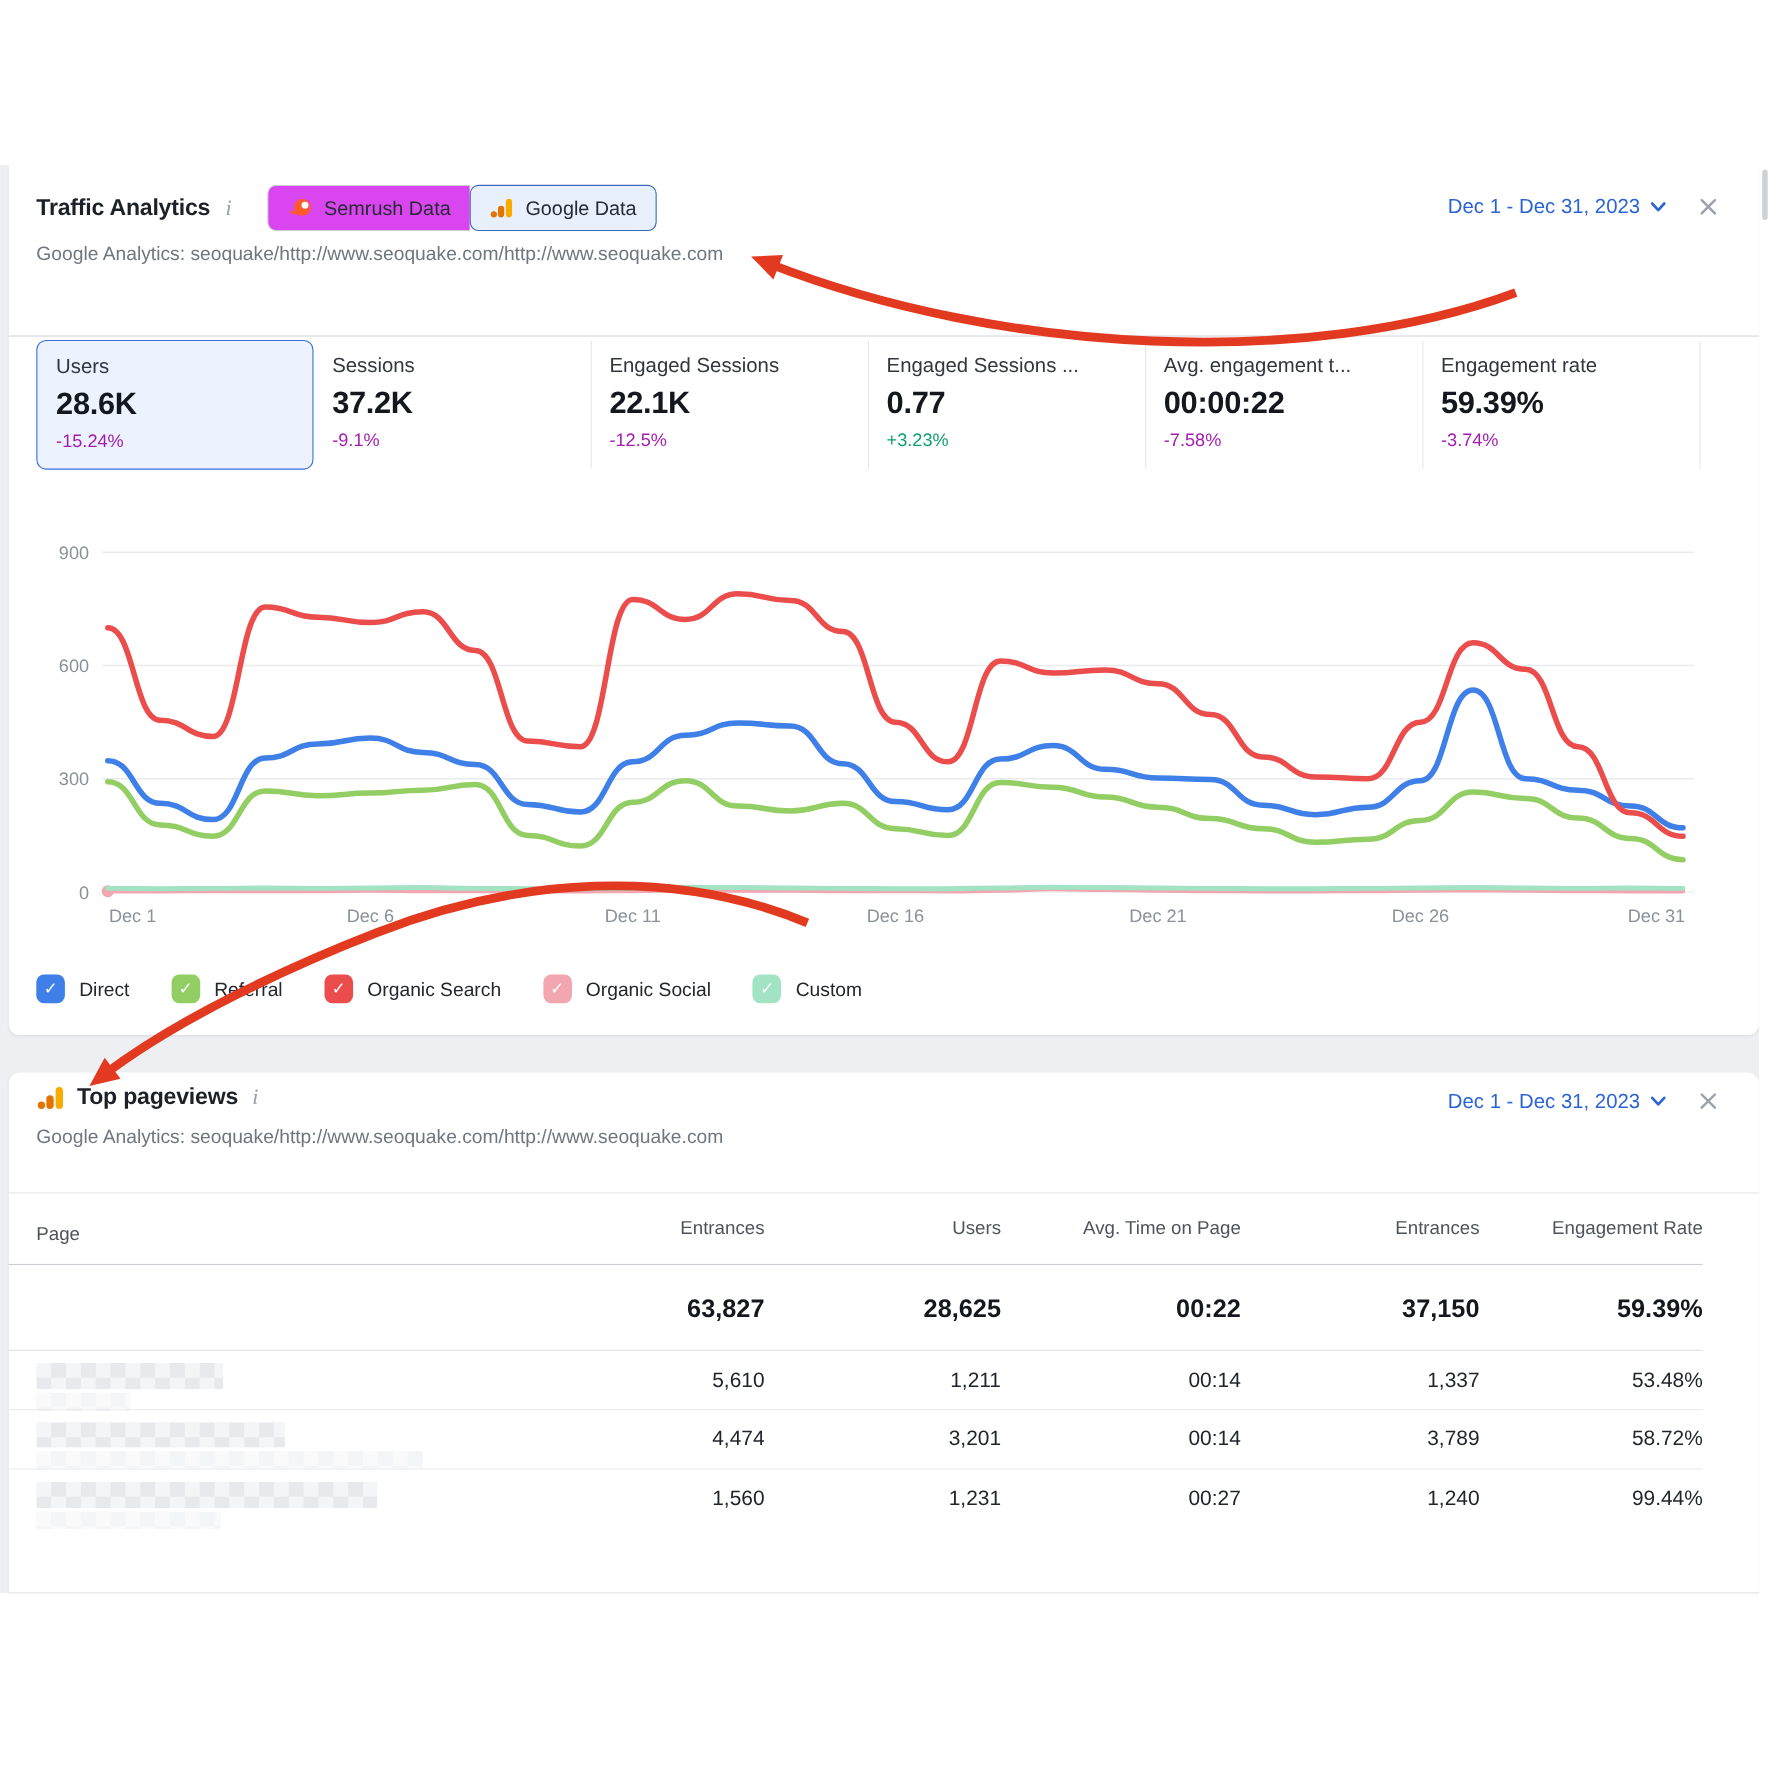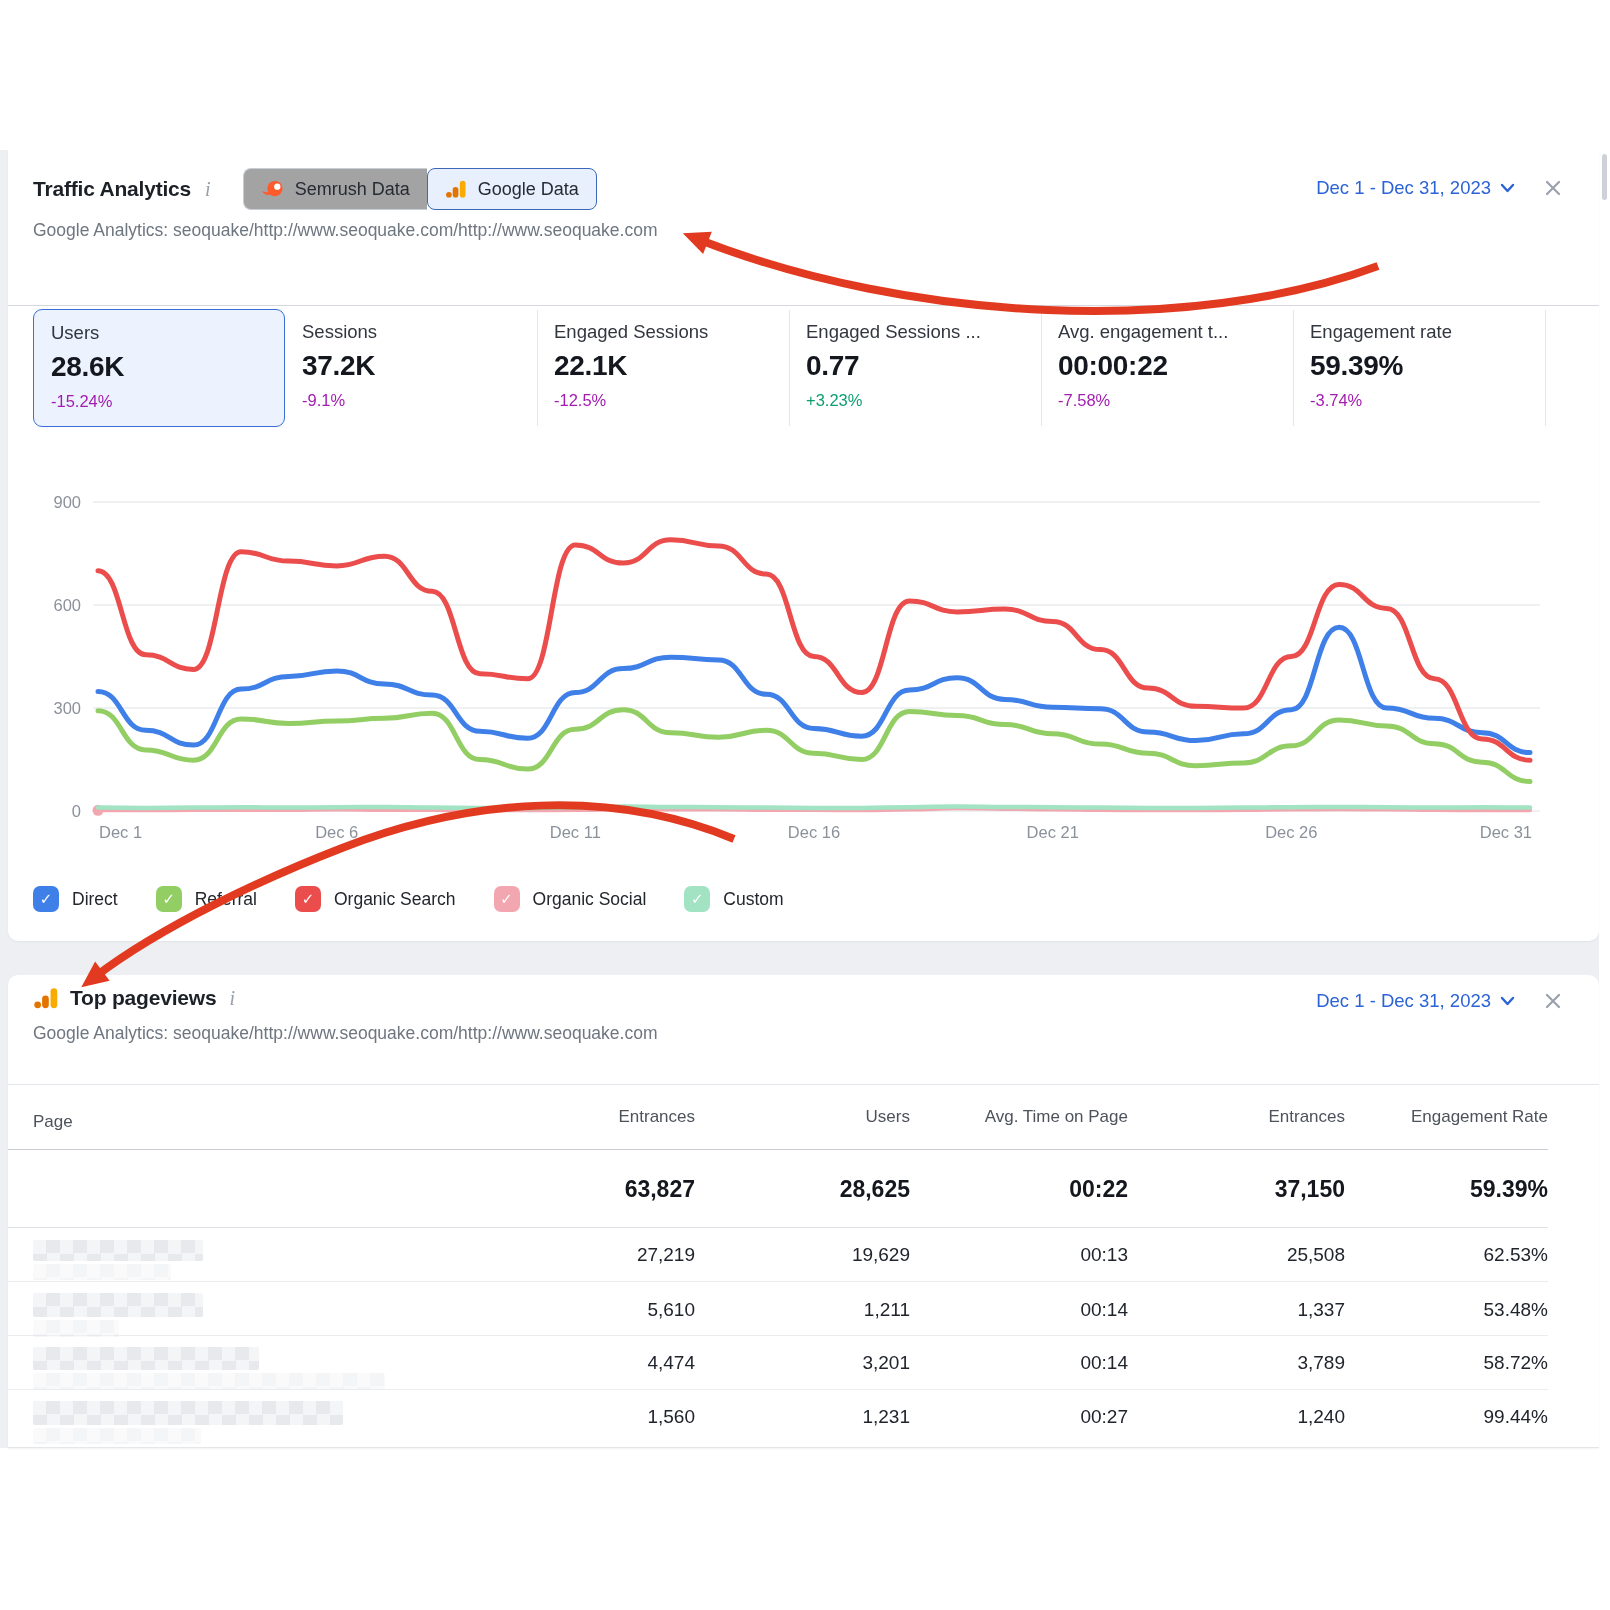--- a/index.html
+++ b/index.html
@@ -16,21 +16,21 @@
   #w2{top:975px;height:473px;border-radius:10px 10px 0 0;border-bottom:1px solid #e4e7ea;box-sizing:border-box;}
 
   .w-header{position:absolute;left:25px;display:flex;align-items:center;}
   #w1 .w-header{top:18px;gap:12px;}
   #w2 .w-header{top:10px;gap:11px;}
   .w-title{font-size:21px;font-weight:700;color:#1c2027;letter-spacing:-.2px;}
   .info-i{font-family:"Liberation Serif","DejaVu Serif",serif;font-style:italic;font-size:20px;color:#97a0aa;padding:0 2px;cursor:pointer;}
 
   .toggle{display:flex;margin-left:18px;}
   .tseg{height:42px;box-sizing:border-box;display:flex;align-items:center;gap:11px;padding:0 17px;
-        font-size:18px;color:#262b33;background:#a3a3a3;border:1px solid #c9ced6;cursor:pointer;white-space:nowrap;}
+        font-size:18px;color:#262b33;background:#d946ef;border:1px solid #c9ced6;cursor:pointer;white-space:nowrap;}
   .tseg.first{border-radius:8px 0 0 8px;border-right:none;}
   .tseg.selected{border:1.5px solid #3d68b8;border-radius:8px;background:#e7f0fc;}
 
   .hright{position:absolute;right:36px;display:flex;align-items:center;gap:28px;}
   #w1 .hright{top:27px;}
   #w2 .hright{top:15px;}
   .datelink{display:flex;align-items:center;gap:9px;color:#2c63d6;font-size:18.5px;cursor:pointer;white-space:nowrap;}
   .xbtn{cursor:pointer;display:flex;align-items:center;}
 
   .subtitle{position:absolute;left:25px;font-size:17.5px;color:#6e7680;}
@@ -254,31 +254,20 @@
   </div>
   <div class="t-grid t-summary">
     <div class="t-cell left"></div>
     <div class="t-cell">63,827</div>
     <div class="t-cell">28,625</div>
     <div class="t-cell">00:22</div>
     <div class="t-cell">37,150</div>
     <div class="t-cell">59.39%</div>
   </div>
   <div id="t-rows">
-      <div class="t-grid t-row r0">
-        <div class="t-cell left pagecell">
-          <div class="pb pbA"></div>
-          <div class="pb pbB faint"></div>
-        </div>
-        <div class="t-cell">27,219</div>
-        <div class="t-cell">19,629</div>
-        <div class="t-cell">00:13</div>
-        <div class="t-cell">25,508</div>
-        <div class="t-cell">62.53%</div>
-      </div>
       <div class="t-grid t-row r1">
         <div class="t-cell left pagecell">
           <div class="pb pbA"></div>
           <div class="pb pbB faint"></div>
         </div>
         <div class="t-cell">5,610</div>
         <div class="t-cell">1,211</div>
         <div class="t-cell">00:14</div>
         <div class="t-cell">1,337</div>
         <div class="t-cell">53.48%</div>

